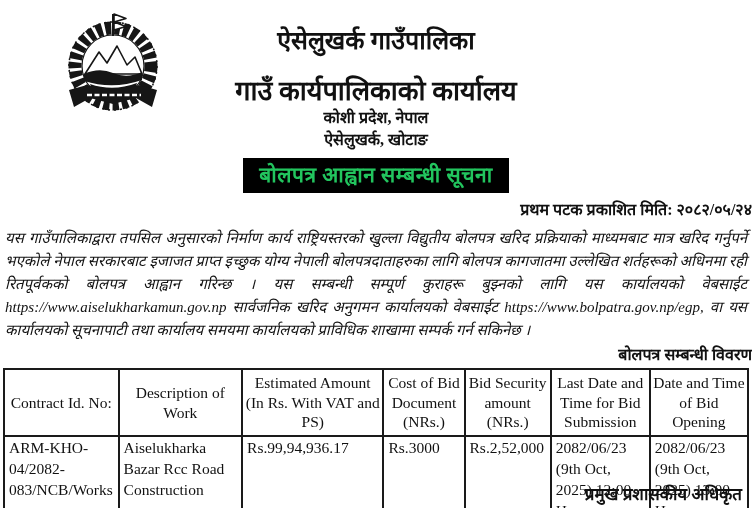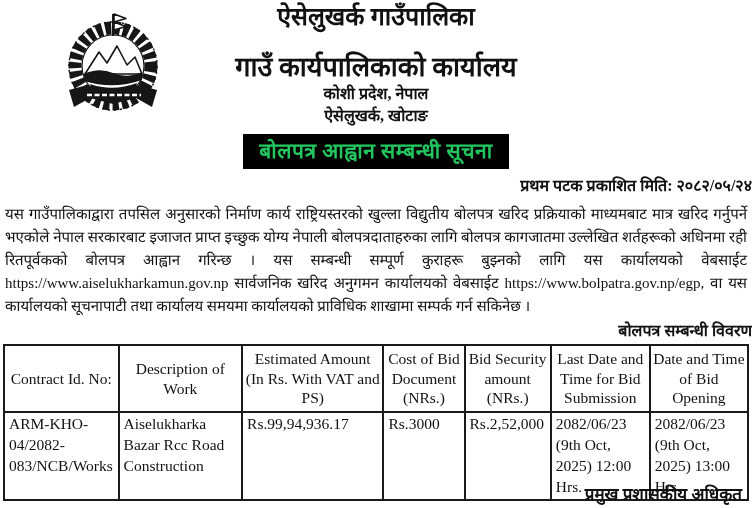--- a/index.html
+++ b/index.html
@@ -9,38 +9,39 @@
     background: #ffffff;
     color: #111111;
     font-family: "Liberation Serif", "DejaVu Serif", serif;
     overflow: hidden;
   }
   .page { position: relative; width: 752px; height: 508px; }
 
   
   .doc-header { position: relative; padding-top: 2px; text-align: center; }
   .logo-wrap { position: absolute; left: 56px; top: 10px; width: 114px; height: 104px; }
-  .org-line1 { font-size: 25px; font-weight: bold; line-height: 1.2; }
+  .org-line1 { font-size: 25px; font-weight: bold; line-height: 1.2; margin-top: 24px; }
   .org-line2 { font-size: 27px; font-weight: bold; line-height: 1.15; margin-top: 20px; }
   .addr-line  { font-size: 16px; font-weight: bold; line-height: 1.4; }
   .banner {
     display: inline-block;
     font-size: 21px; font-weight: bold;
     padding: 2px 16px 5px;
     margin-top: 6px;
     letter-spacing: 0.5px;
   }
   .pub-date { font-size: 16px; font-weight: bold; margin-top: 5px; text-align: right; }
 
   
   .body-para {
     margin: 7px 5px 0 5px;
     font-size: 15px;
     line-height: 23px;
     text-align: justify;
+    font-style: italic;
   }
 
   
   .table-title { text-align: right; font-weight: bold; font-size: 16px; margin-top: 1px; }
   table.bid-table {
     border-collapse: collapse;
     table-layout: fixed;
     width: 746px;
     margin: 3px 3px 0 3px;
   }

